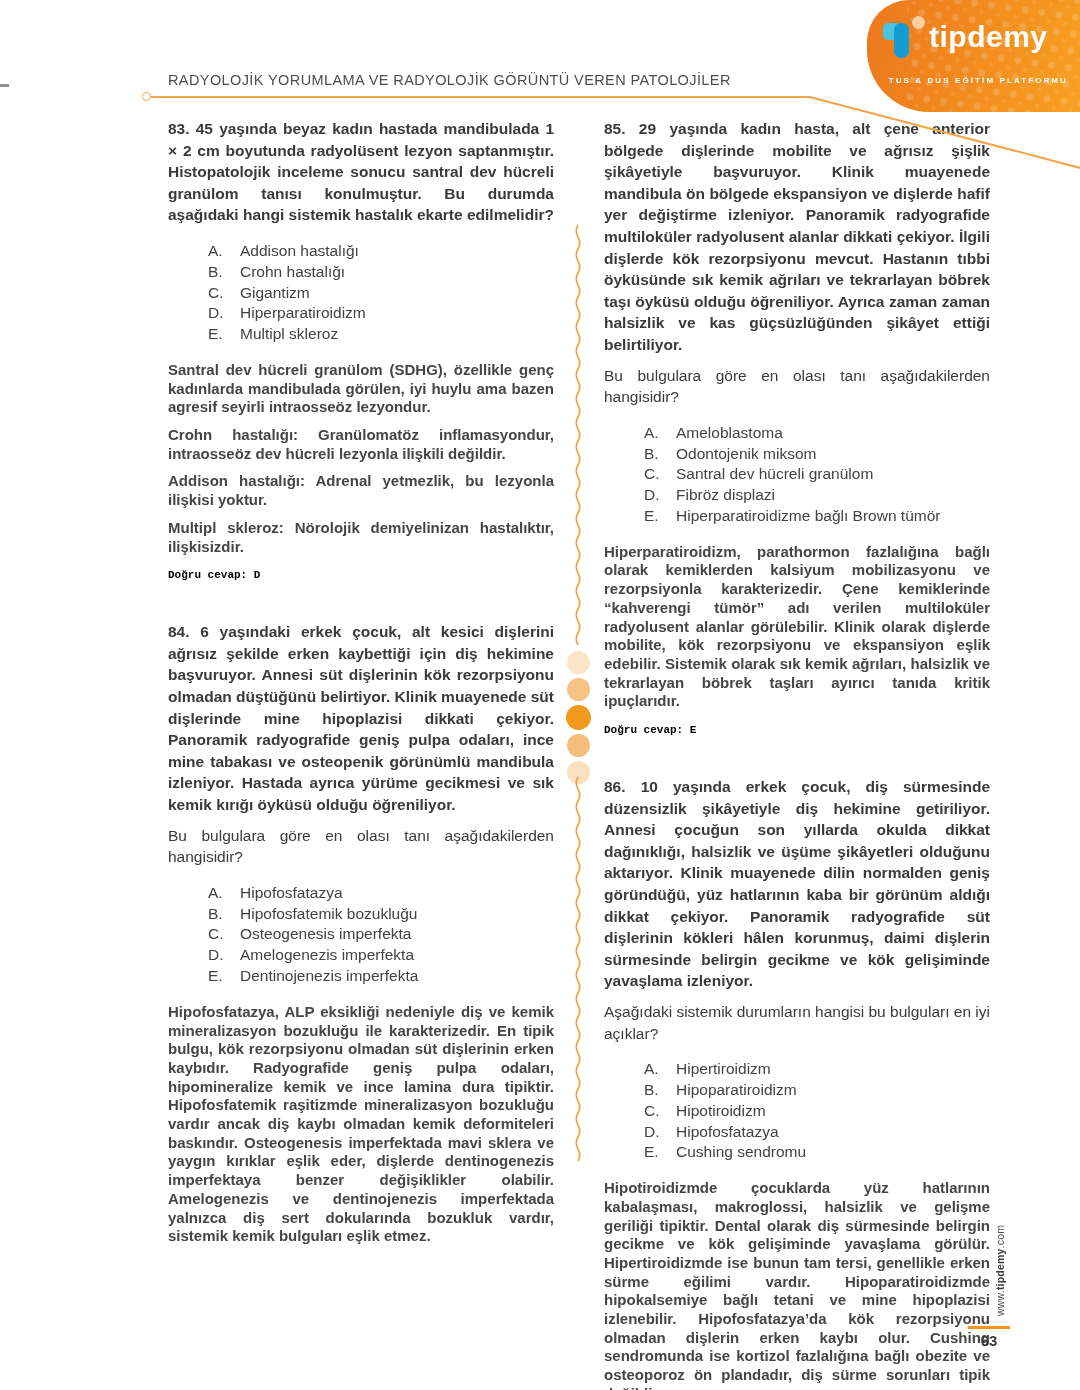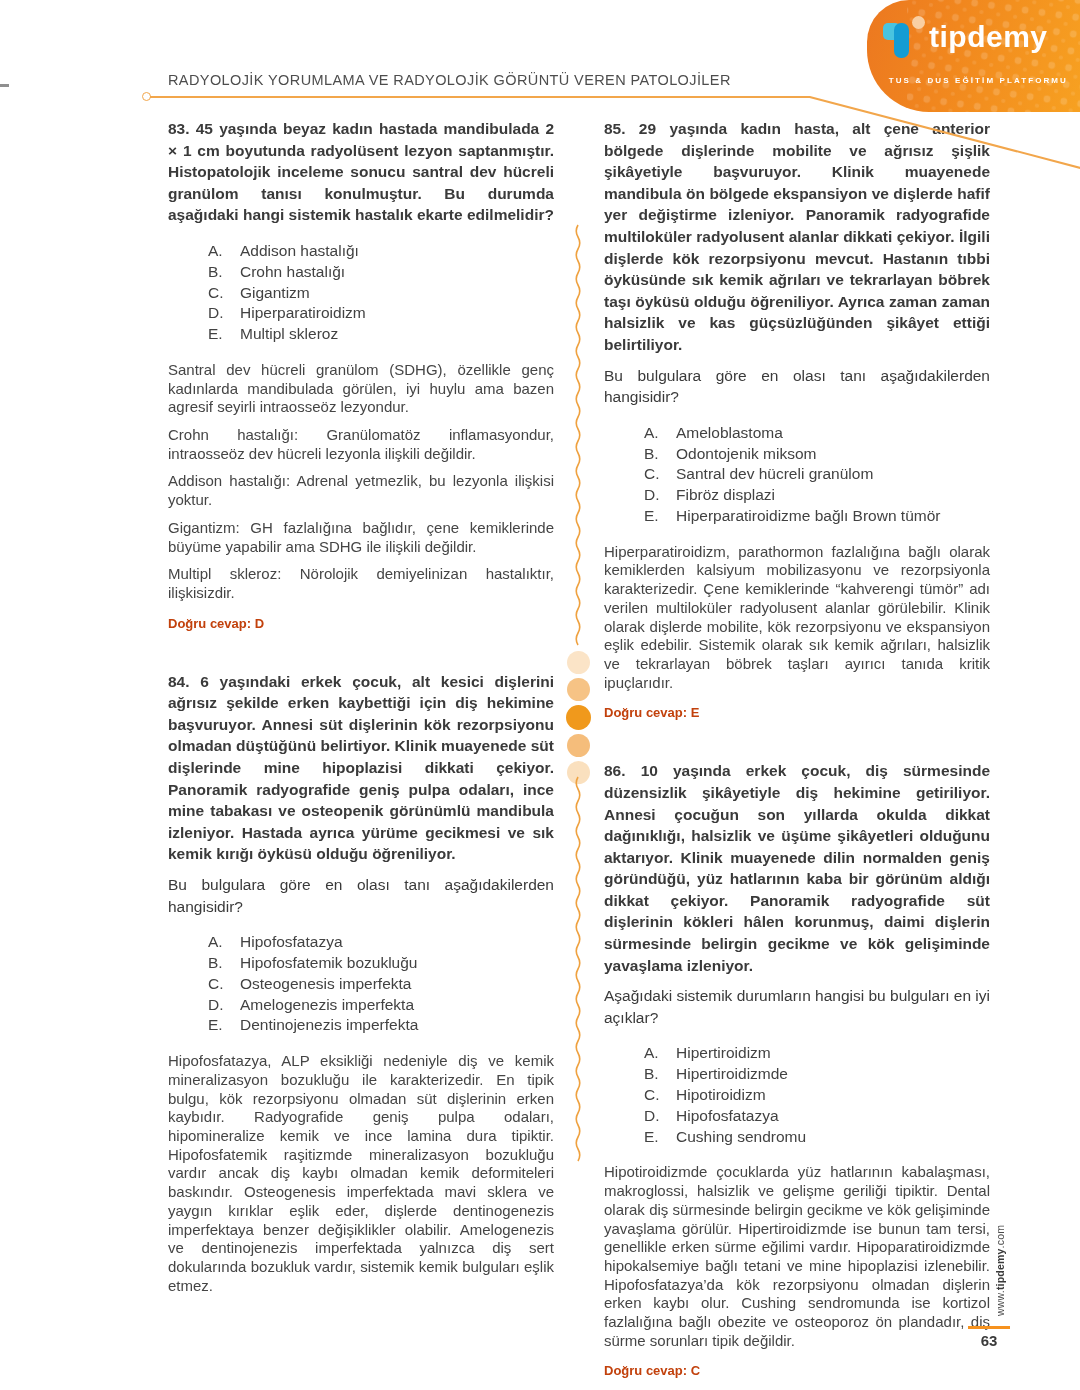--- a/index.html
+++ b/index.html
@@ -55,22 +55,22 @@
   .question{margin-bottom:40px;}
   .stem{
     margin:0;font-size:15.5px;line-height:21.6px;font-weight:700;color:#3a3a3a;
     text-align:justify;
   }
   .subq{margin:9px 0 0 0;font-size:15.5px;line-height:21.6px;font-weight:400;color:#3a3a3a;text-align:justify;}
   .options{margin:15px 0 0 40px;}
   .opt{display:grid;grid-template-columns:32px 1fr;font-size:15.5px;line-height:20.8px;color:#424242;}
   .opt-letter{font-weight:400;}
   .expl{margin-top:16px;}
-  .expl p{margin:9px 0 0 0;font-size:15px;line-height:18.7px;color:#454545;text-align:justify;}
-  .answer{margin:13px 0 0 0;font-size:13px;font-weight:700;color:#c2410c;}
+  .expl p{margin:9px 0 0 0;font-size:15px;line-height:18.7px;color:#454545;text-align:justify;font-weight:bold;}
+  .answer{margin:13px 0 0 0;font-size:11px;font-weight:700;color:#000000;font-family:Liberation Mono, monospace;}
   
   .site-vertical{
     position:absolute;left:994px;top:1232px;height:84px;
     writing-mode:vertical-rl;transform:rotate(180deg);
     font-size:10.5px;color:#4a4a4a;letter-spacing:.2px;white-space:nowrap;
   }
   .site-vertical .b{font-weight:700;color:#3a3a3a;}
   .page-rule{position:absolute;left:968px;top:1326px;width:42px;height:2.6px;background:#F6921E;}
   .page-number{position:absolute;left:968px;top:1332px;width:42px;text-align:center;
     font-size:15px;font-weight:700;color:#3a3a3a;}
@@ -115,21 +115,21 @@
   <div class="c" style="width:23px;height:23px;background:#F5BD7B;"></div>
   <div class="c" style="width:23px;height:23px;background:#FAE0BE;"></div>
 </div>
 <svg class="wavy wavy-bottom" viewBox="0 0 12 380">
     <path d="M 6 0 Q 2.5 6 6 12 Q 9.5 18 6 24 Q 2.5 30 6 36 Q 9.5 42 6 48 Q 2.5 54 6 60 Q 9.5 66 6 72 Q 2.5 78 6 84 Q 9.5 90 6 96 Q 2.5 102 6 108 Q 9.5 114 6 120 Q 2.5 126 6 132 Q 9.5 138 6 144 Q 2.5 150 6 156 Q 9.5 162 6 168 Q 2.5 174 6 180 Q 9.5 186 6 192 Q 2.5 198 6 204 Q 9.5 210 6 216 Q 2.5 222 6 228 Q 9.5 234 6 240 Q 2.5 246 6 252 Q 9.5 258 6 264 Q 2.5 270 6 276 Q 9.5 282 6 288 Q 2.5 294 6 300 Q 9.5 306 6 312 Q 2.5 318 6 324 Q 9.5 330 6 336 Q 2.5 342 6 348 Q 9.5 354 6 360 Q 2.5 366 6 372 Q 9.5 378 6 384" fill="none" stroke="#EFA13F" stroke-width="1.6"></path>
   </svg>
 
 <div class="col col-left">
 
   <div class="question">
-    <p class="stem"><span>83.</span> <span>45 yaşında beyaz kadın hastada mandibulada 2 × 1 cm boyutunda radyolüsent lezyon saptanmıştır. Histopatolojik inceleme sonucu santral dev hücreli granülom tanısı konulmuştur. Bu durumda aşağıdaki hangi sistemik hastalık ekarte edilmelidir?</span></p>
+    <p class="stem"><span>83.</span> <span>45 yaşında beyaz kadın hastada mandibulada 1 × 2 cm boyutunda radyolüsent lezyon saptanmıştır. Histopatolojik inceleme sonucu santral dev hücreli granülom tanısı konulmuştur. Bu durumda aşağıdaki hangi sistemik hastalık ekarte edilmelidir?</span></p>
     <div class="options">
       <div class="opt">
           <span class="opt-letter">A.</span>
           <span>Addison hastalığı</span>
         </div>
       <div class="opt">
           <span class="opt-letter">B.</span>
           <span>Crohn hastalığı</span>
         </div>
       <div class="opt">
@@ -142,21 +142,20 @@
         </div>
       <div class="opt">
           <span class="opt-letter">E.</span>
           <span>Multipl skleroz</span>
         </div>
     </div>
     <div class="expl">
       <p>Santral dev hücreli granülom (SDHG), özellikle genç kadınlarda mandibulada görülen, iyi huylu ama bazen agresif seyirli intraosseöz lezyondur.</p>
       <p>Crohn hastalığı: Granülomatöz inflamasyondur, intraosseöz dev hücreli lezyonla ilişkili değildir.</p>
       <p>Addison hastalığı: Adrenal yetmezlik, bu lezyonla ilişkisi yoktur.</p>
-      <p>Gigantizm: GH fazlalığına bağlıdır, çene kemiklerinde büyüme yapabilir ama SDHG ile ilişkili değildir.</p>
       <p>Multipl skleroz: Nörolojik demiyelinizan hastalıktır, ilişkisizdir.</p>
     </div>
     <p class="answer">Doğru cevap: D</p>
   </div>
 
   <div class="question">
     <p class="stem"><span>84.</span> <span>6 yaşındaki erkek çocuk, alt kesici dişlerini ağrısız şekilde erken kaybettiği için diş hekimine başvuruyor. Annesi süt dişlerinin kök rezorpsiyonu olmadan düştüğünü belirtiyor. Klinik muayenede süt dişlerinde mine hipoplazisi dikkati çekiyor. Panoramik radyografide geniş pulpa odaları, ince mine tabakası ve osteopenik görünümlü mandibula izleniyor. Hastada ayrıca yürüme gecikmesi ve sık kemik kırığı öyküsü olduğu öğreniliyor.</span></p>
     <p class="subq">Bu bulgulara göre en olası tanı aşağıdakilerden hangisidir?</p>
     <div class="options">
       <div class="opt">
@@ -224,21 +223,21 @@
   <div class="question">
     <p class="stem"><span>86.</span> <span>10 yaşında erkek çocuk, diş sürmesinde düzensizlik şikâyetiyle diş hekimine getiriliyor. Annesi çocuğun son yıllarda okulda dikkat dağınıklığı, halsizlik ve üşüme şikâyetleri olduğunu aktarıyor. Klinik muayenede dilin normalden geniş göründüğü, yüz hatlarının kaba bir görünüm aldığı dikkat çekiyor. Panoramik radyografide süt dişlerinin kökleri hâlen korunmuş, daimi dişlerin sürmesinde belirgin gecikme ve kök gelişiminde yavaşlama izleniyor.</span></p>
     <p class="subq">Aşağıdaki sistemik durumların hangisi bu bulguları en iyi açıklar?</p>
     <div class="options">
       <div class="opt">
           <span class="opt-letter">A.</span>
           <span>Hipertiroidizm</span>
         </div>
       <div class="opt">
           <span class="opt-letter">B.</span>
-          <span>Hipertiroidizmde</span>
+          <span>Hipoparatiroidizm</span>
         </div>
       <div class="opt">
           <span class="opt-letter">C.</span>
           <span>Hipotiroidizm</span>
         </div>
       <div class="opt">
           <span class="opt-letter">D.</span>
           <span>Hipofosfatazya</span>
         </div>
       <div class="opt">

